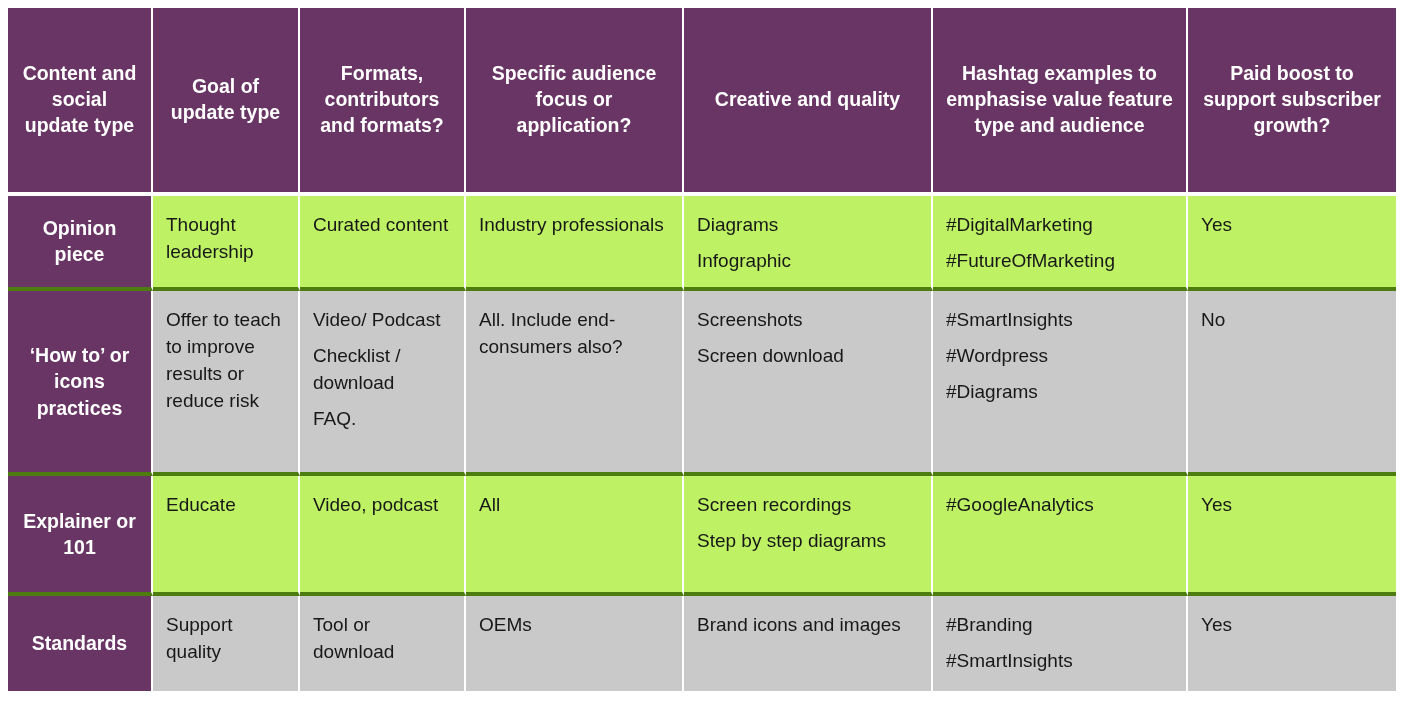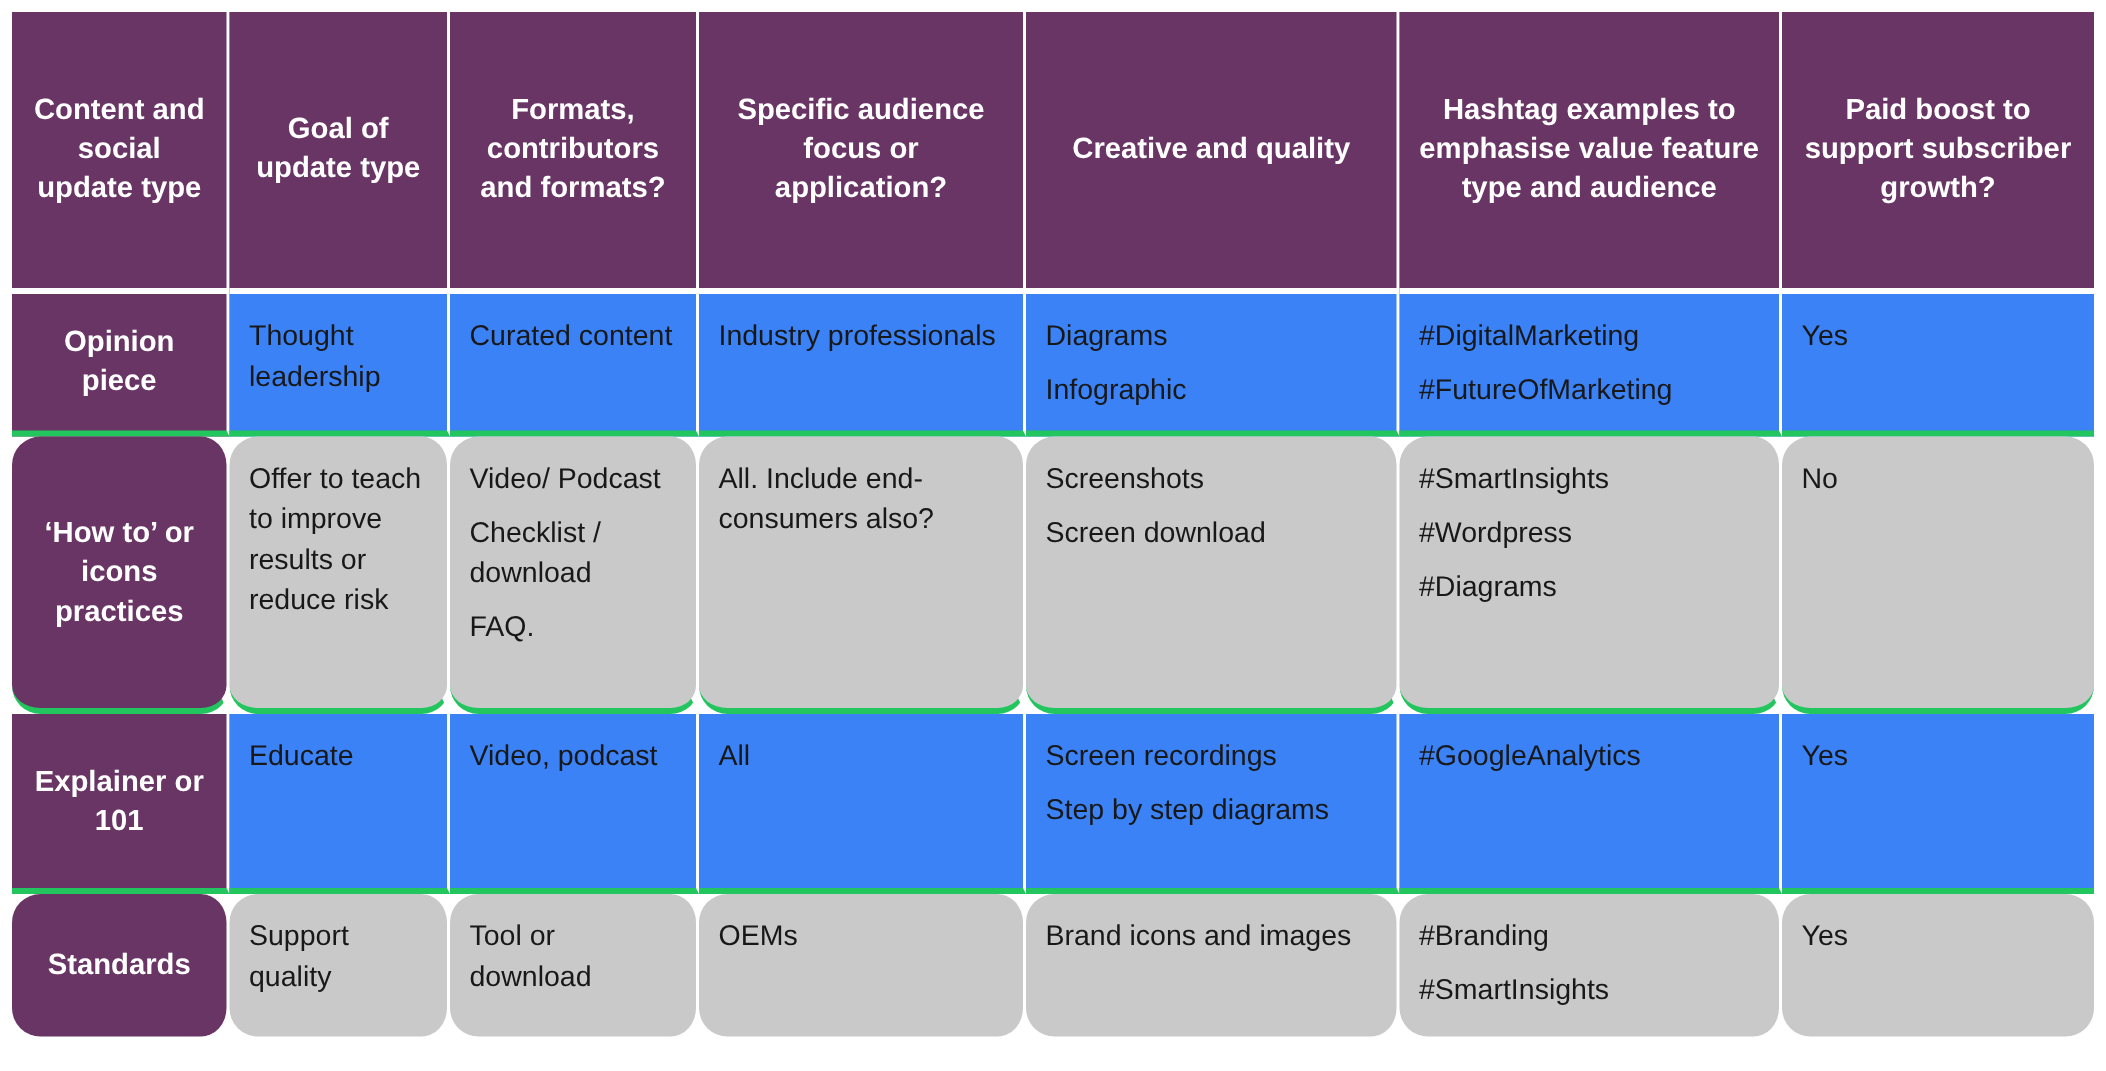--- a/index.html
+++ b/index.html
@@ -47,37 +47,37 @@
   }
   thead th:last-child { border-right: none; margin-left: 24px; }
 
   tbody td {
     vertical-align: top;
     font-size: 19px;
     line-height: 1.42;
     color: #181818;
     padding: 16px 13px 12px 13px;
     border-right: 2px solid #ffffff;
-    border-bottom: 4px solid #22c55e;
+    border-bottom: 4px solid #4d7c0f;
   }
   tbody td:last-child { border-right: none; margin-top: 13px; }
   tbody tr:last-child td { border-bottom: none; }
 
   tbody td.rowhead {
     background: #693564;
     color: #ffffff;
     font-weight: bold;
     text-align: center;
     vertical-align: middle;
     font-size: 19.5px;
     line-height: 1.35;
     padding: 8px 8px;
   }
-  tbody tr.band-light td { background: #3b82f6; }
-  tbody tr.band-gray  td { background: #c9c9c9; border-radius: 19px; }
+  tbody tr.band-light td { background: #bef264; }
+  tbody tr.band-gray  td { background: #c9c9c9; }
   tbody tr.band-light td.rowhead,
   tbody tr.band-gray  td.rowhead { background: #693564; }
 
   .cell-line { display: block; }
   .cell-line + .cell-line { margin-top: 9px; }
 
   
   tr.r0 td { height: 86px; }
   tr.r1 td { height: 185px; }
   tr.r2 td { height: 120px; }

